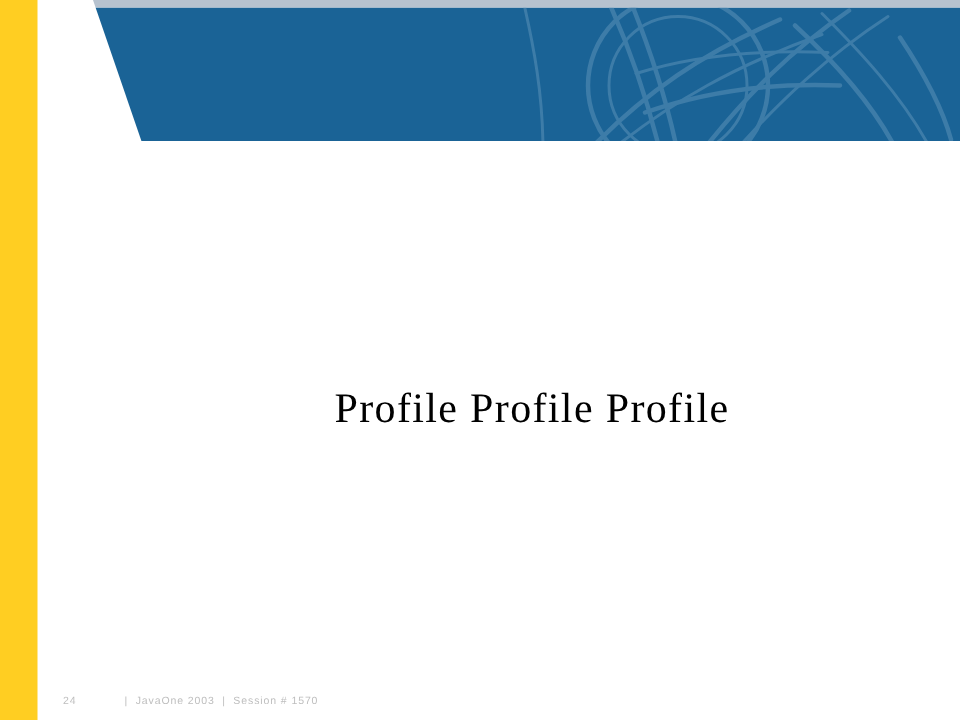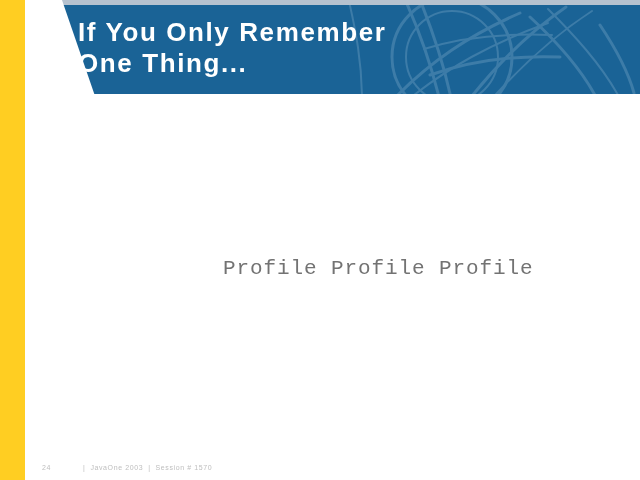--- a/index.html
+++ b/index.html
@@ -93,23 +93,23 @@
     left: 60px;
     top: 110px;
     width: 560px;
     height: 330px;
     z-index: 3;
   }
   #body-text {
     position: absolute;
     left: 163px;
     top: 147px;
-    color: #737373;
-    font-family: Liberation Mono, monospace;
-    font-size: 21px;
+    color: #000000;
+    font-family: Liberation Serif, serif;
+    font-size: 28px;
     letter-spacing: 0.9px;
     white-space: nowrap;
   }
 
   
   #footer {
     position: absolute;
     left: 42px;
     top: 461px;
     height: 12px;
@@ -152,22 +152,20 @@
   </div>
 
   <div id="top-strip"></div>
 
   <svg id="wedge" viewBox="0 0 110 99" preserveAspectRatio="none" xmlns="http://www.w3.org/2000/svg">
     <polygon points="0,0 62,0 96,99 0,99" fill="#ffffff"></polygon>
   </svg>
 
   <div id="left-bar"></div>
 
-  <div id="title">If You Only Remember
-One Thing...</div>
 
   <div id="body-area">
     <div id="body-text">Profile Profile Profile</div>
   </div>
 
   <div id="footer">
     <span class="pageno">24</span>
     <span class="sep">|</span>
     <span>JavaOne 2003</span>
     <span class="sep">|</span>

